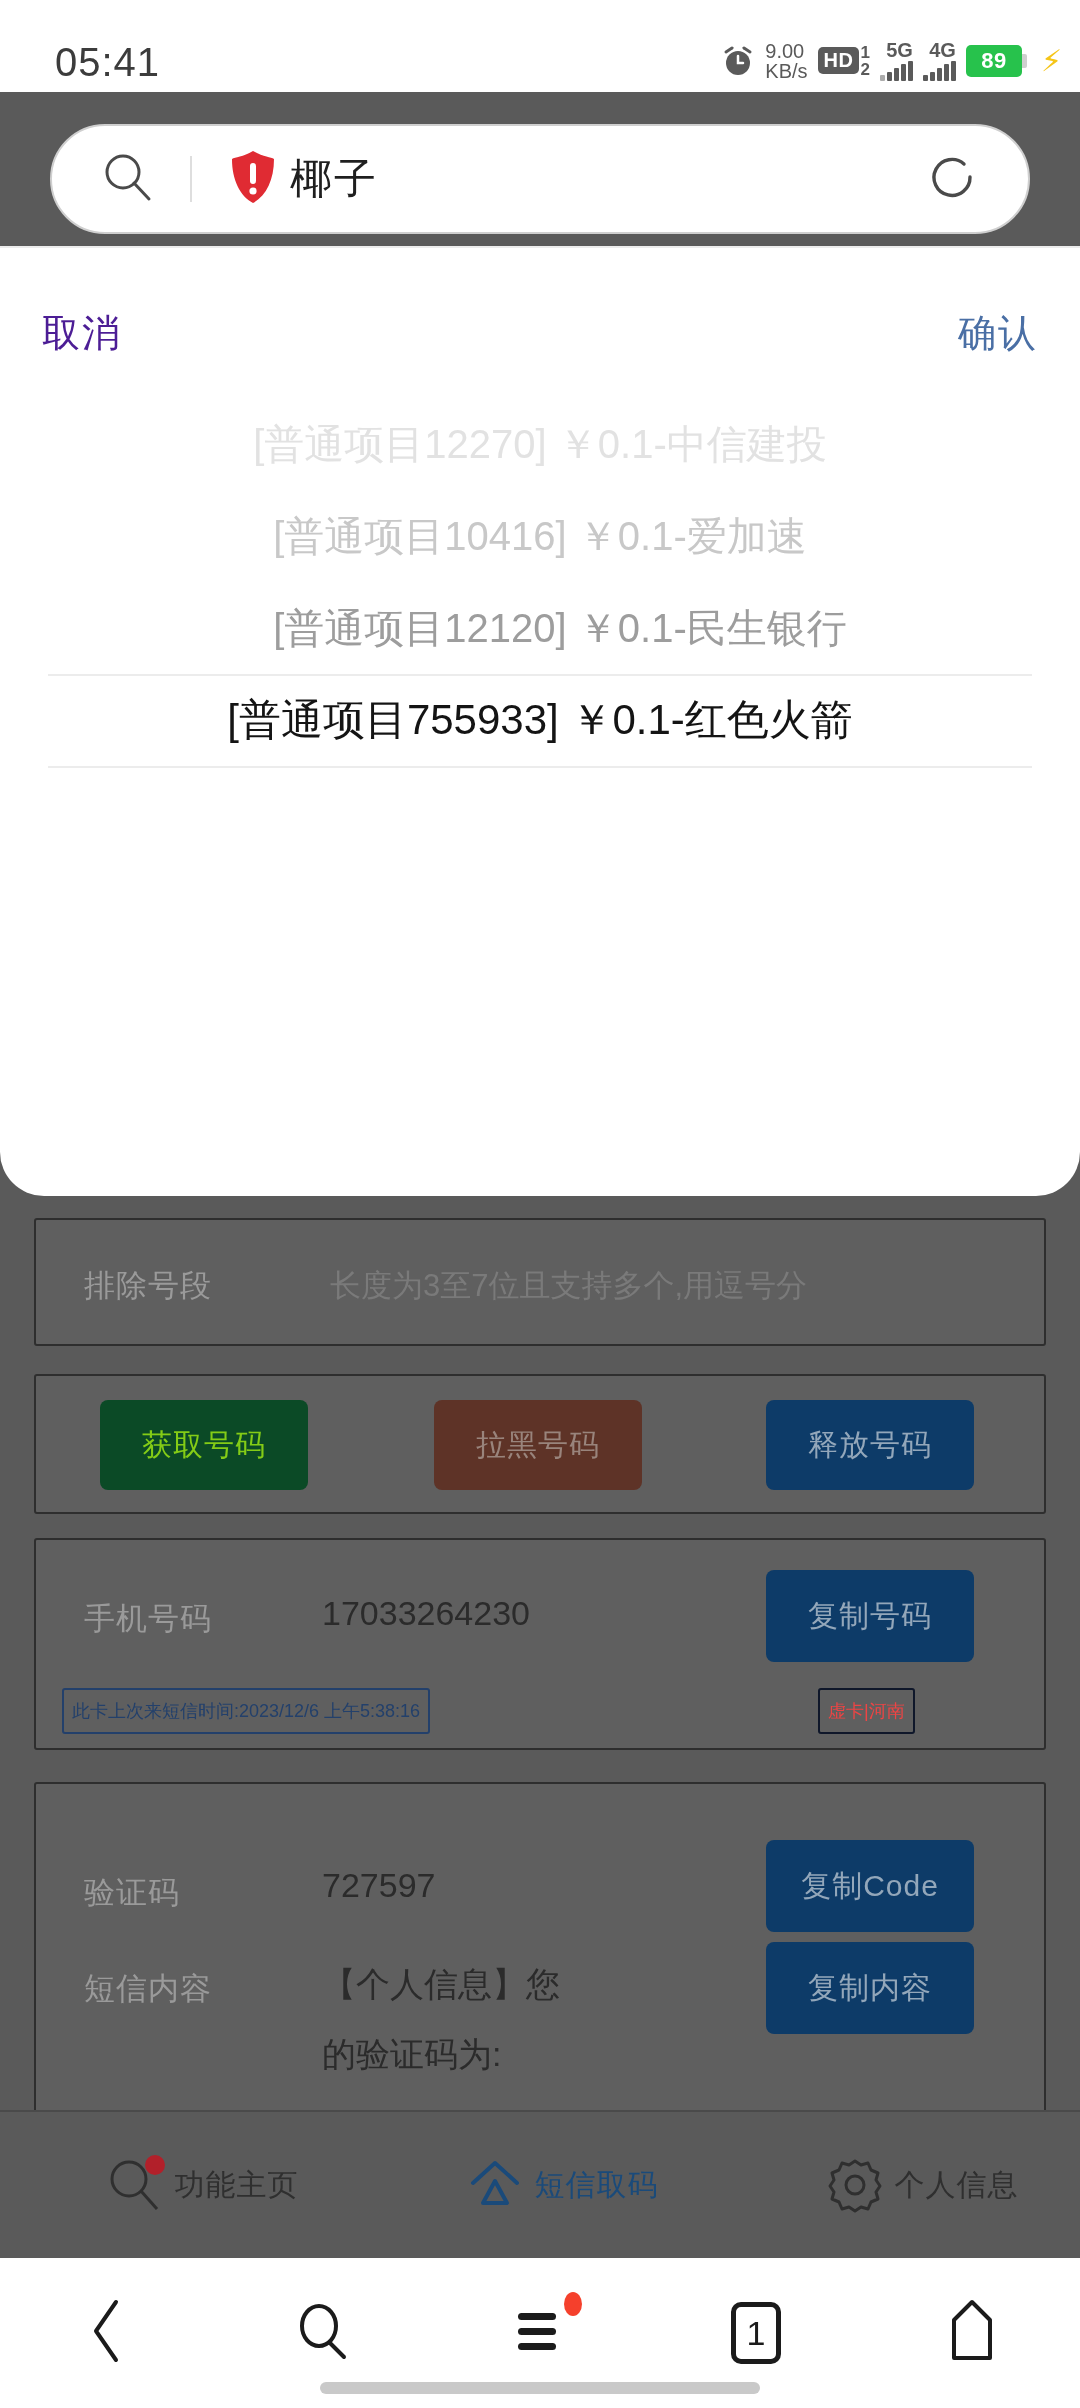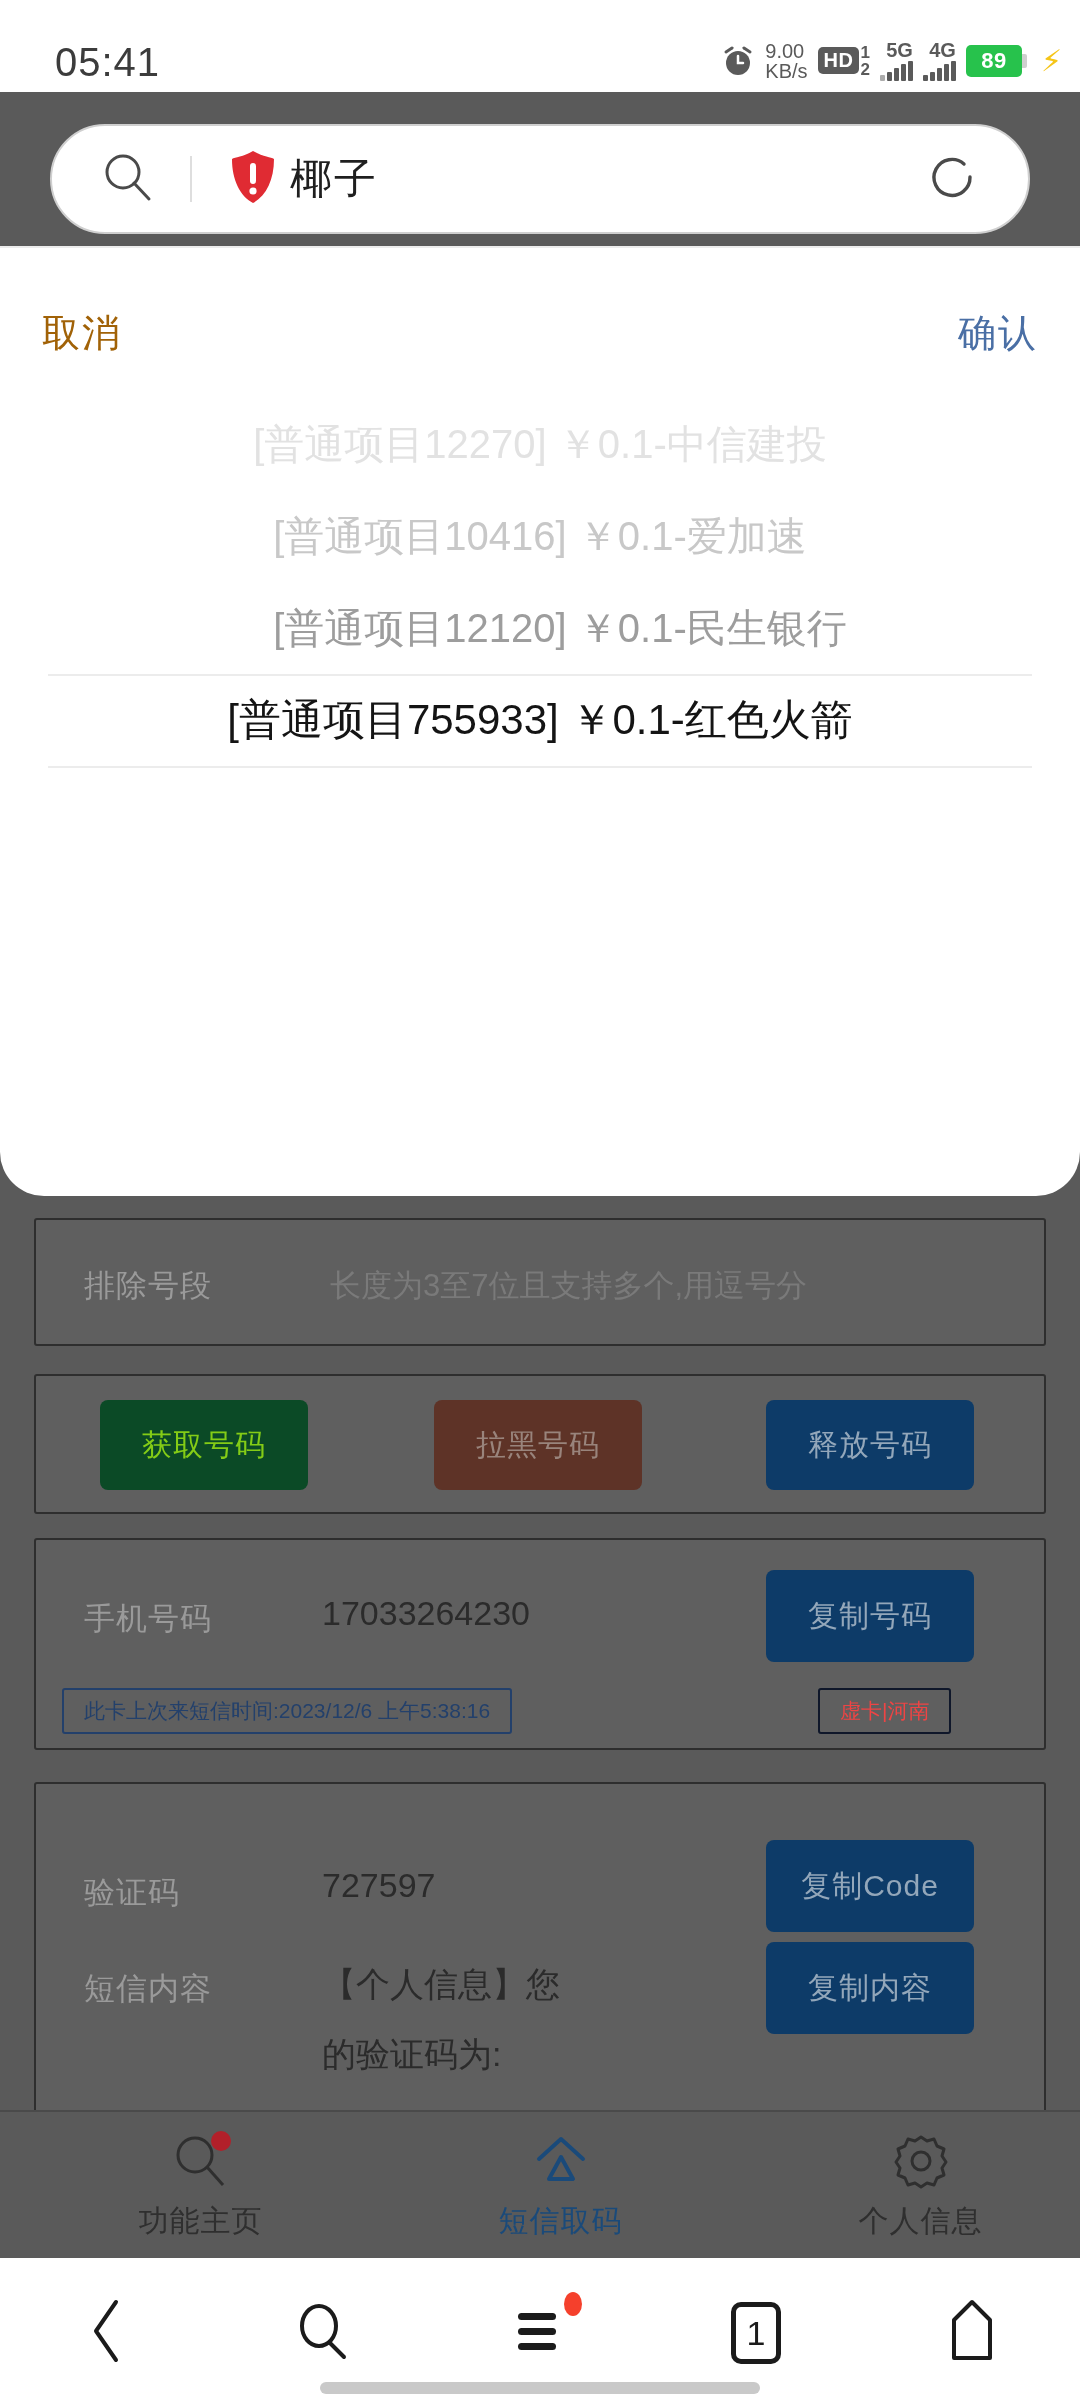--- a/index.html
+++ b/index.html
@@ -56,38 +56,38 @@
     font-size:30px;
     letter-spacing:1px;
   }
   .btn-green  { background:#0b4a26; color:#84cc16; }
   .btn-brown  { background:#5e3327; color:#99847c; }
   .btn-blue   { background:#0d3b68; color:#93a7ba; }
 
   .info-bar {
     position:absolute;
     display:flex; align-items:center;
-    font-size:21px;
-    padding:0 20px;
+    font-size:18px;
+    padding:0 8px;
     border-radius:3px;
     height:46px;
     white-space:nowrap;
   }
   .info-blue { border:2px solid #23406b; color:#23406b; }
   .info-brown{ border:2px solid #0f172a; color:#ef4444; }
 
   
   .tabbar {
     position:absolute; left:0; top:2110px; width:1080px; height:148px;
     background:#5a5a5a;
     border-top:2px solid #4a4a4a;
     display:flex;
   }
   .tab {
-    flex:1; display:flex; flex-direction:column;
+    flex:1; display:flex; flex-direction:row;
     align-items:center; justify-content:center; gap:8px;margin-left:41px;
   }
   .tab-label { font-size:30px; color:#2f2f2f; letter-spacing:1px; }
   .tab-label.active { color:#1a4a7a; }
   .tab-icon { position:relative; width:64px; height:64px; }
   .dot-badge {
     position:absolute; right:2px; top:2px;
     width:20px; height:20px; border-radius:50%;
     background:#b2202a;
   }
@@ -156,21 +156,21 @@
     overflow:hidden;
   }
   .sheet-top-hairline {
     position:absolute; left:0; top:0; width:1080px; height:2px; background:#ececec;
   }
   .sheet-actions {
     position:absolute; left:0; top:36px; width:1080px; height:120px;
   }
   .act-cancel {
     position:absolute; left:42px; top:26px;
-    font-size:38px; color:#a16207; letter-spacing:2px;
+    font-size:38px; color:#4c1d95; letter-spacing:2px;
   }
   .act-confirm {
     position:absolute; right:42px; top:26px;
     font-size:38px; color:#4a6fa5; letter-spacing:2px;
   }
   .picker {
     position:absolute; left:0; top:160px; width:1080px; height:510px;
   }
   .pick-item {
     position:absolute; left:0; width:1080px;

